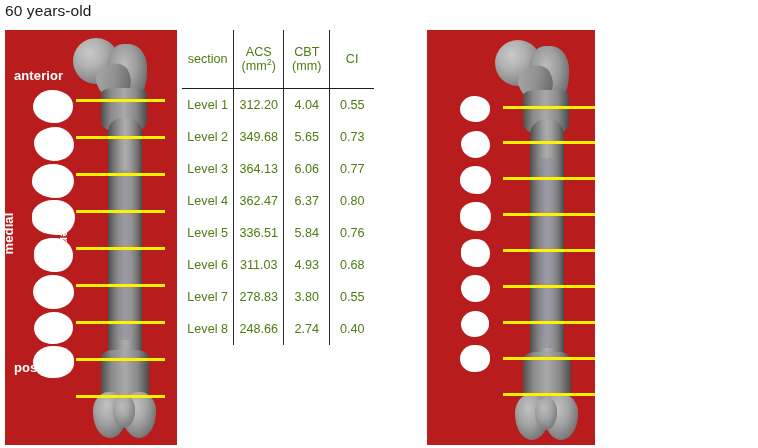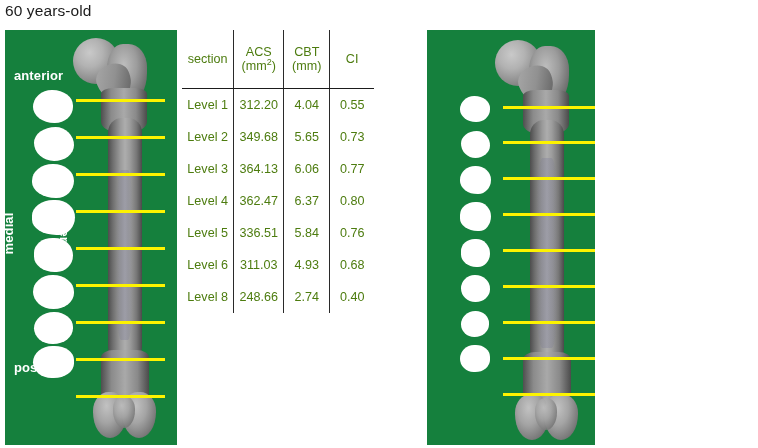--- a/index.html
+++ b/index.html
@@ -21,21 +21,21 @@
     position:absolute;top:2px;
     font-size:15.5px;letter-spacing:0.1px;
     color:#1b1b1b;white-space:nowrap;
   }
   .group.left .panel-title{left:5px;}
   .group.right .panel-title{left:48px;}
 
   
   .img-panel{
     position:absolute;top:30px;
-    background:#15803d;
+    background:#b91c1c;
     overflow:hidden;
   }
   .group.left .img-panel{left:5px;width:172px;height:415px;}
   .group.right .img-panel{left:48px;width:168px;height:415px;}
 
   
   .ori{
     position:absolute;color:#ffffff;
     font-size:13px;font-weight:700;
     white-space:nowrap;letter-spacing:0.1px;
@@ -235,20 +235,26 @@
             <td class="c-cbt">5.84</td>
             <td class="c-ci">0.76</td>
           </tr>
           <tr>
             <td class="c-sec">Level 6</td>
             <td class="c-acs">311.03</td>
             <td class="c-cbt">4.93</td>
             <td class="c-ci">0.68</td>
           </tr>
           <tr>
+            <td class="c-sec">Level 7</td>
+            <td class="c-acs">278.83</td>
+            <td class="c-cbt">3.80</td>
+            <td class="c-ci">0.55</td>
+          </tr>
+          <tr>
             <td class="c-sec">Level 8</td>
             <td class="c-acs">248.66</td>
             <td class="c-cbt">2.74</td>
             <td class="c-ci">0.40</td>
           </tr>
         </tbody>
       </table>
     </div>
   </div>
 

